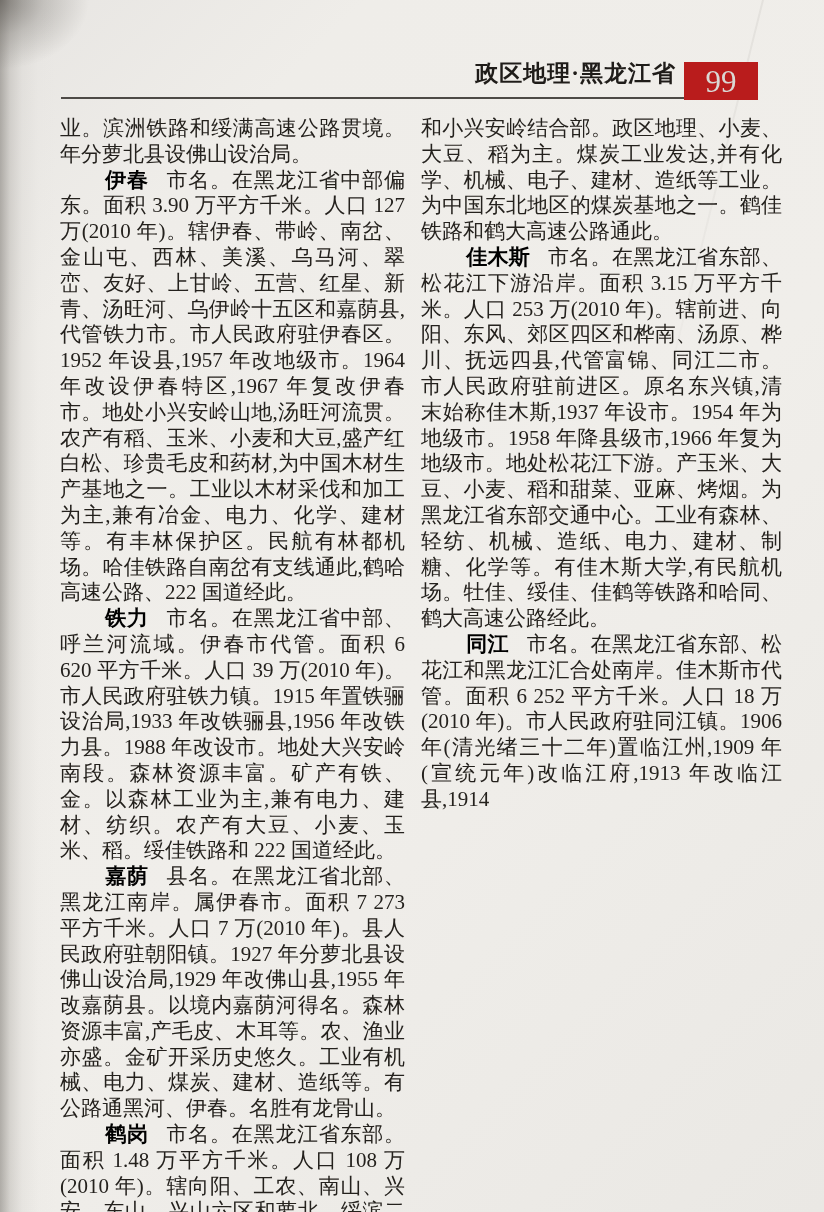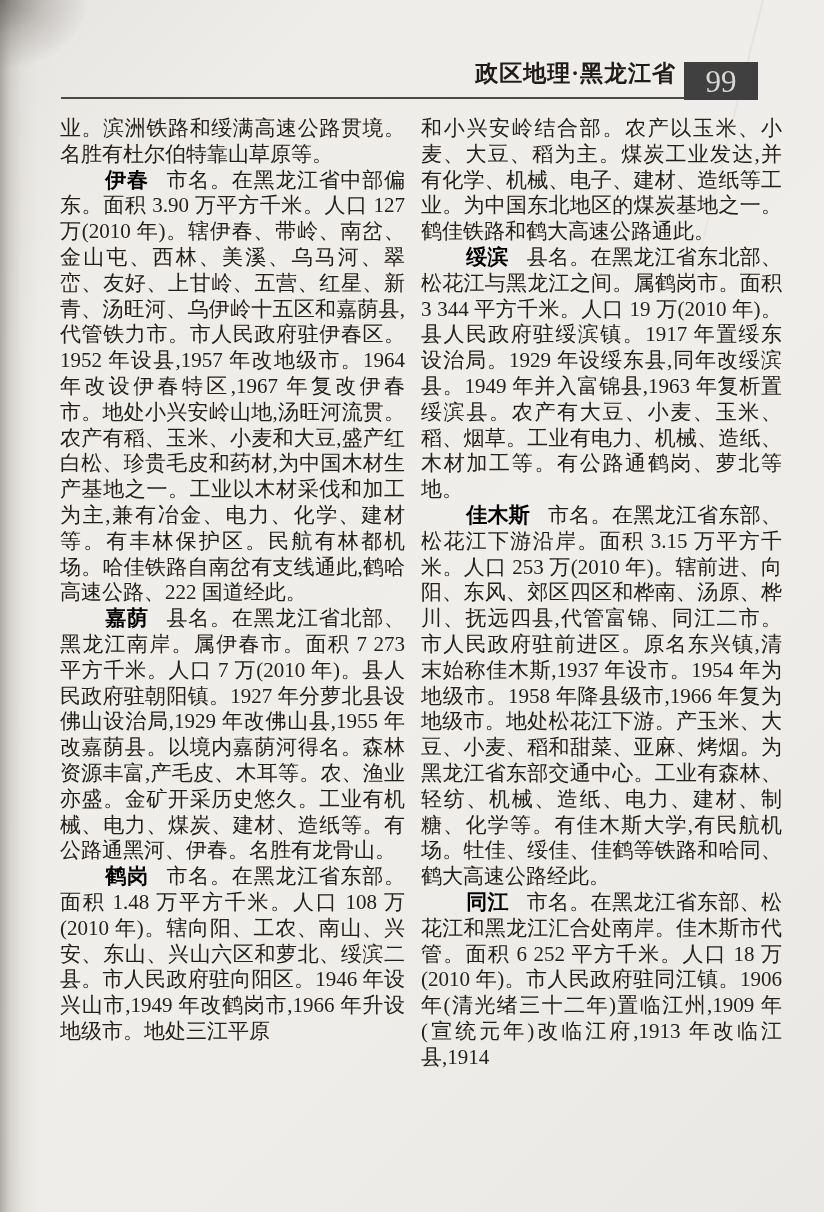--- a/index.html
+++ b/index.html
@@ -34,21 +34,21 @@
     position:absolute;top:58px;right:148px;
     font-weight:bold;font-size:23px;letter-spacing:1px;color:#1f1c19;
     white-space:nowrap;
   }
   .header-rule{
     position:absolute;left:61px;top:97px;width:697px;height:2px;
     background:#4d4a46;
   }
   .page-number-box{
     position:absolute;left:684px;top:62px;width:74px;height:38px;
-    background:#404040;
+    background:#b91c1c;
     display:flex;align-items:center;justify-content:center;
   }
   .page-number{
     color:#dad8d4;font-size:31px;line-height:1;
     font-family:"Liberation Serif","DejaVu Serif",serif;
   }
   
   .columns{
     position:absolute;left:60px;top:116px;width:722px;
     display:flex;gap:16px;
@@ -68,24 +68,24 @@
 <div class="crease"></div>
 
 <div class="header-title">政区地理·黑龙江省</div>
 <div class="header-rule"></div>
 <div class="page-number-box">
   <span class="page-number">99</span>
 </div>
 
 <div class="columns">
   <div class="column left">
-      <p class="entry continuation">业。滨洲铁路和绥满高速公路贯境。名胜有杜尔伯特靠山草原等。</p>
+      <p class="entry continuation">业。滨洲铁路和绥满高速公路贯境。年分萝北县设佛山设治局。</p>
       <p class="entry"><b class="term">伊春</b>市名。在黑龙江省中部偏东。面积 3.90 万平方千米。人口 127 万(2010 年)。辖伊春、带岭、南岔、金山屯、西林、美溪、乌马河、翠峦、友好、上甘岭、五营、红星、新青、汤旺河、乌伊岭十五区和嘉荫县,代管铁力市。市人民政府驻伊春区。1952 年设县,1957 年改地级市。1964 年改设伊春特区,1967 年复改伊春市。地处小兴安岭山地,汤旺河流贯。农产有稻、玉米、小麦和大豆,盛产红白松、珍贵毛皮和药材,为中国木材生产基地之一。工业以木材采伐和加工为主,兼有冶金、电力、化学、建材等。有丰林保护区。民航有林都机场。哈佳铁路自南岔有支线通此,鹤哈高速公路、222 国道经此。</p>
+      <p class="entry"><b class="term">铁力</b>市名。在黑龙江省中部、呼兰河流域。伊春市代管。面积 6 620 平方千米。人口 39 万(2010 年)。市人民政府驻铁力镇。1915 年置铁骊设治局,1933 年改铁骊县,1956 年改铁力县。1988 年改设市。地处大兴安岭南段。森林资源丰富。矿产有铁、金。以森林工业为主,兼有电力、建材、纺织。农产有大豆、小麦、玉米、稻。绥佳铁路和 222 国道经此。</p>
       <p class="entry"><b class="term">嘉荫</b>县名。在黑龙江省北部、黑龙江南岸。属伊春市。面积 7 273 平方千米。人口 7 万(2010 年)。县人民政府驻朝阳镇。1927 年分萝北县设佛山设治局,1929 年改佛山县,1955 年改嘉荫县。以境内嘉荫河得名。森林资源丰富,产毛皮、木耳等。农、渔业亦盛。金矿开采历史悠久。工业有机械、电力、煤炭、建材、造纸等。有公路通黑河、伊春。名胜有龙骨山。</p>
       <p class="entry"><b class="term">鹤岗</b>市名。在黑龙江省东部。面积 1.48 万平方千米。人口 108 万(2010 年)。辖向阳、工农、南山、兴安、东山、兴山六区和萝北、绥滨二县。市人民政府驻向阳区。1946 年设兴山市,1949 年改鹤岗市,1966 年升设地级市。地处三江平原</p>
     </div>
   <div class="column right">
-      <p class="entry continuation">和小兴安岭结合部。农产以玉米、小麦、大豆、稻为主。煤炭工业发达,并有化学、机械、电子、建材、造纸等工业。为中国东北地区的煤炭基地之一。鹤佳铁路和鹤大高速公路通此。</p>
-      <p class="entry"><b class="term">绥滨</b>县名。在黑龙江省东北部、松花江与黑龙江之间。属鹤岗市。面积 3 344 平方千米。人口 19 万(2010 年)。县人民政府驻绥滨镇。1917 年置绥东设治局。1929 年设绥东县,同年改绥滨县。1949 年并入富锦县,1963 年复析置绥滨县。农产有大豆、小麦、玉米、稻、烟草。工业有电力、机械、造纸、木材加工等。有公路通鹤岗、萝北等地。</p>
+      <p class="entry continuation">和小兴安岭结合部。政区地理、小麦、大豆、稻为主。煤炭工业发达,并有化学、机械、电子、建材、造纸等工业。为中国东北地区的煤炭基地之一。鹤佳铁路和鹤大高速公路通此。</p>
       <p class="entry"><b class="term">佳木斯</b>市名。在黑龙江省东部、松花江下游沿岸。面积 3.15 万平方千米。人口 253 万(2010 年)。辖前进、向阳、东风、郊区四区和桦南、汤原、桦川、抚远四县,代管富锦、同江二市。市人民政府驻前进区。原名东兴镇,清末始称佳木斯,1937 年设市。1954 年为地级市。1958 年降县级市,1966 年复为地级市。地处松花江下游。产玉米、大豆、小麦、稻和甜菜、亚麻、烤烟。为黑龙江省东部交通中心。工业有森林、轻纺、机械、造纸、电力、建材、制糖、化学等。有佳木斯大学,有民航机场。牡佳、绥佳、佳鹤等铁路和哈同、鹤大高速公路经此。</p>
       <p class="entry"><b class="term">同江</b>市名。在黑龙江省东部、松花江和黑龙江汇合处南岸。佳木斯市代管。面积 6 252 平方千米。人口 18 万(2010 年)。市人民政府驻同江镇。1906 年(清光绪三十二年)置临江州,1909 年(宣统元年)改临江府,1913 年改临江县,1914</p>
     </div>
 </div>
 
 </body></html>

